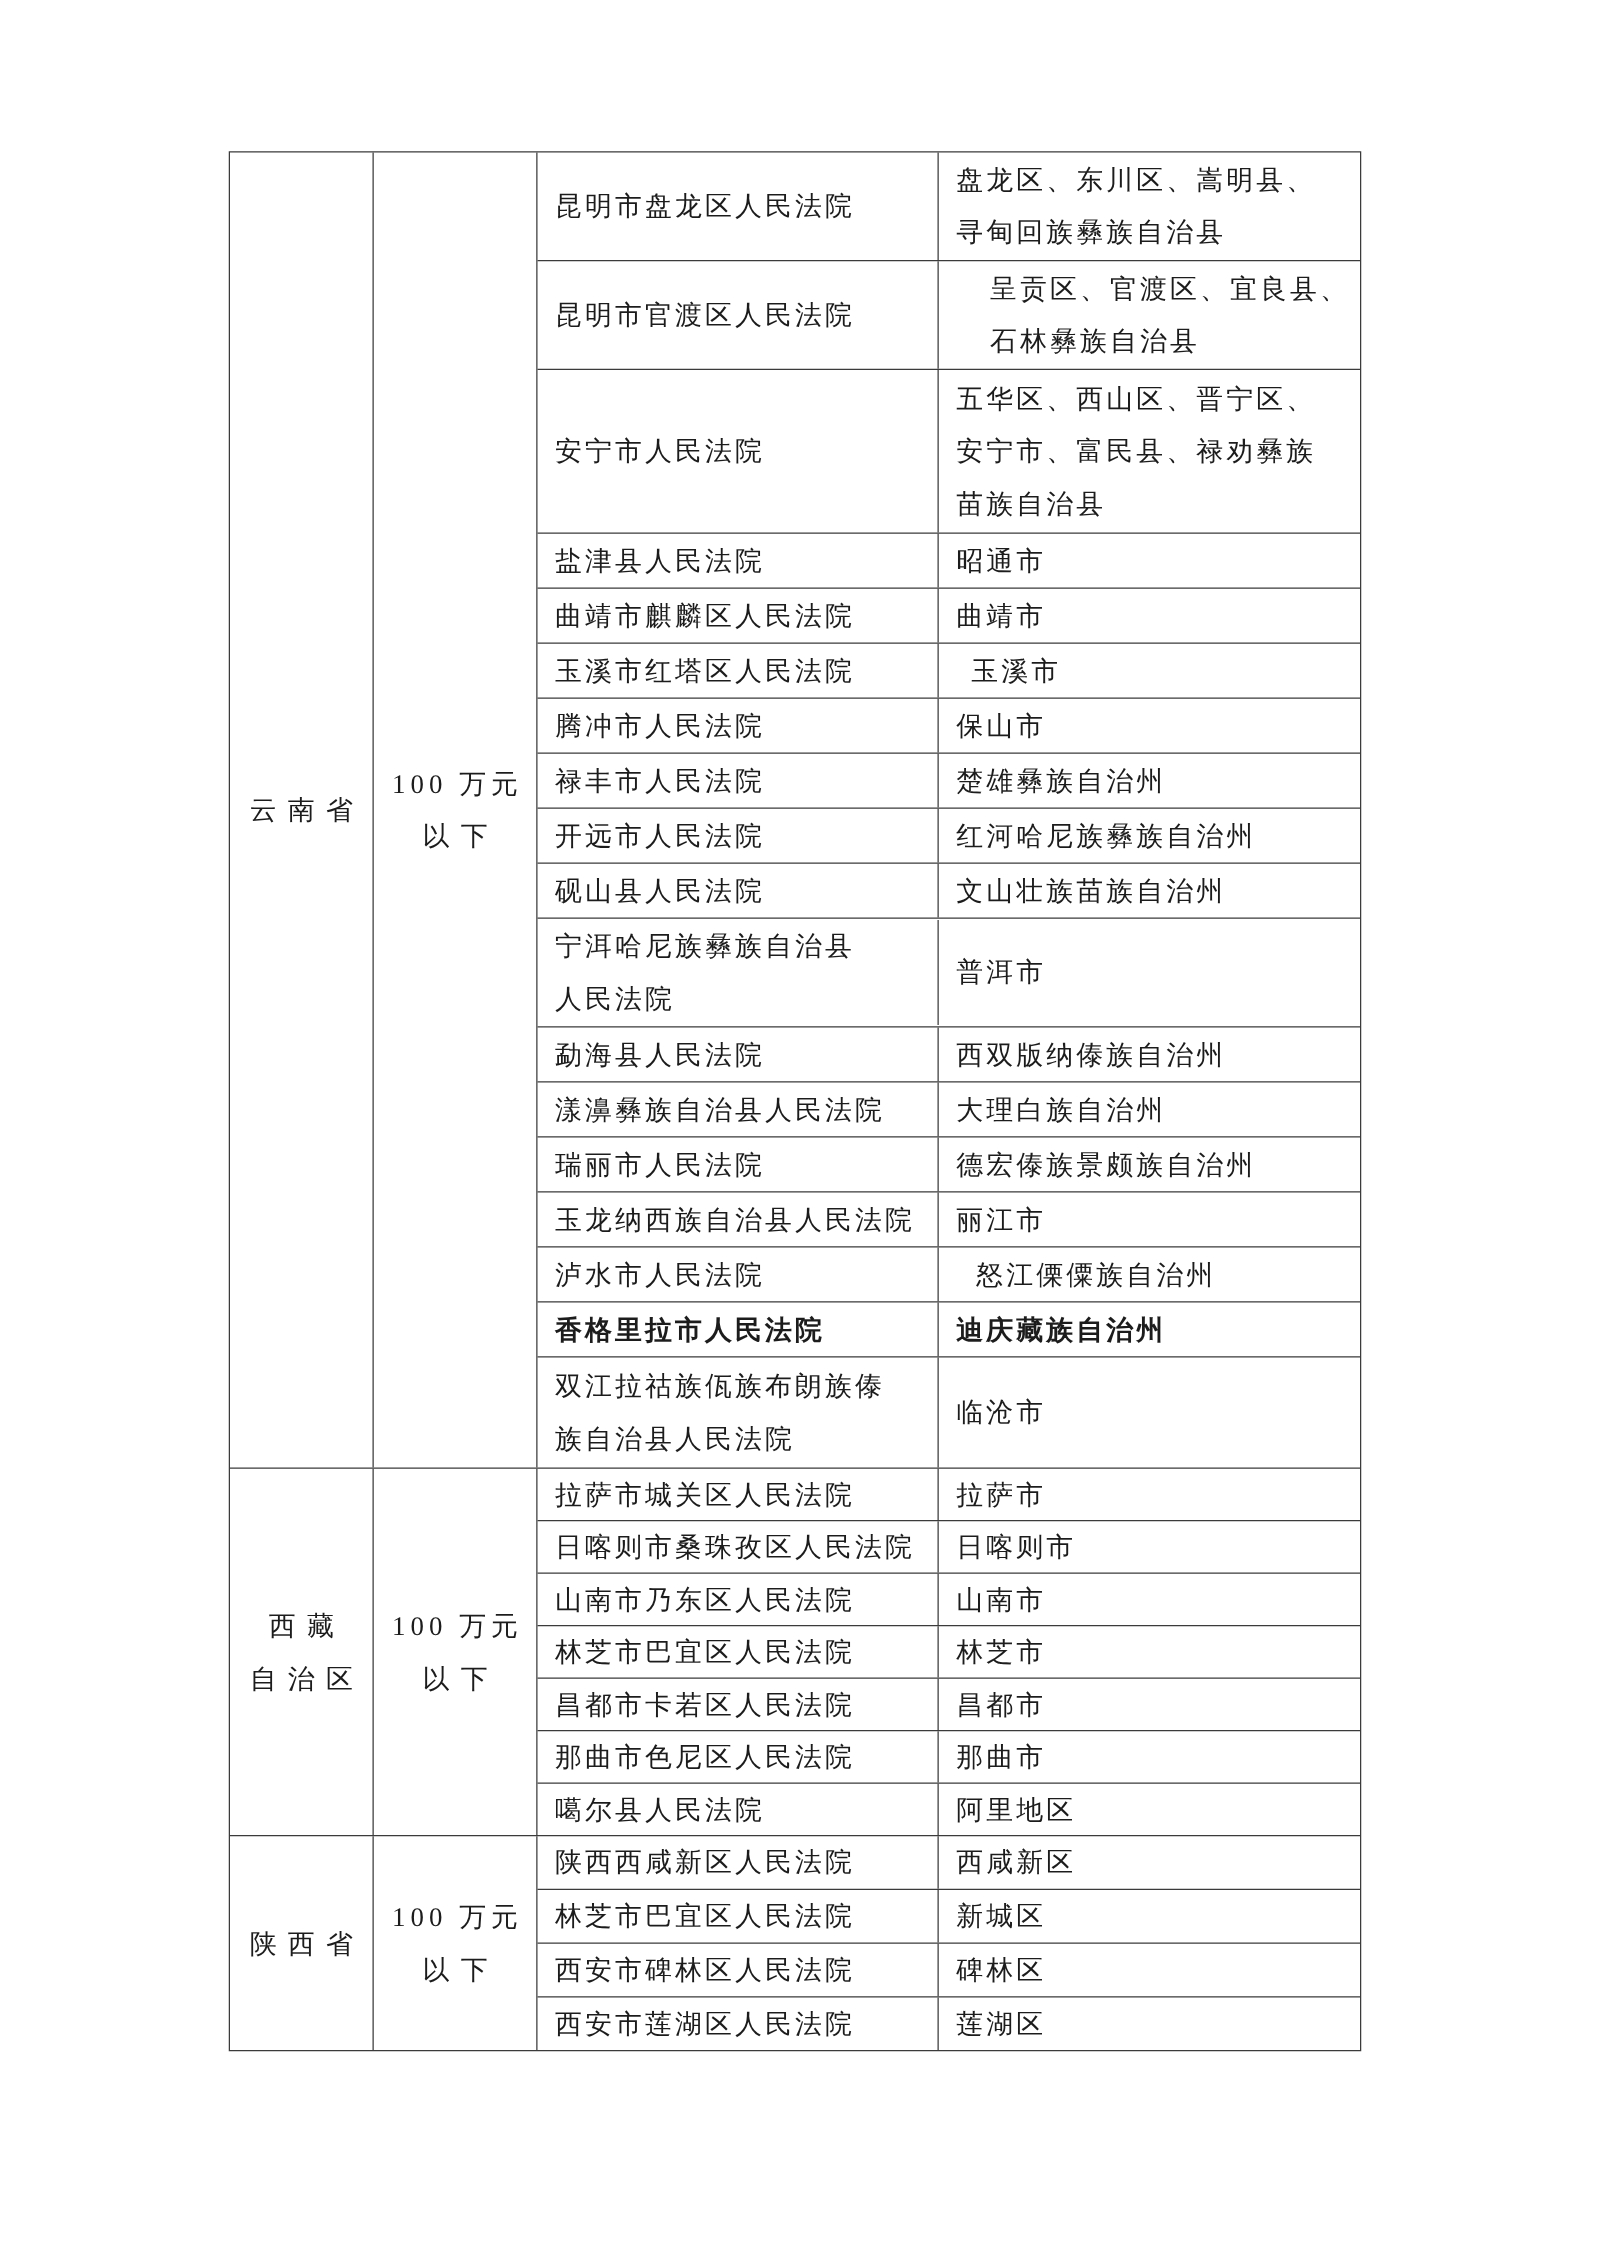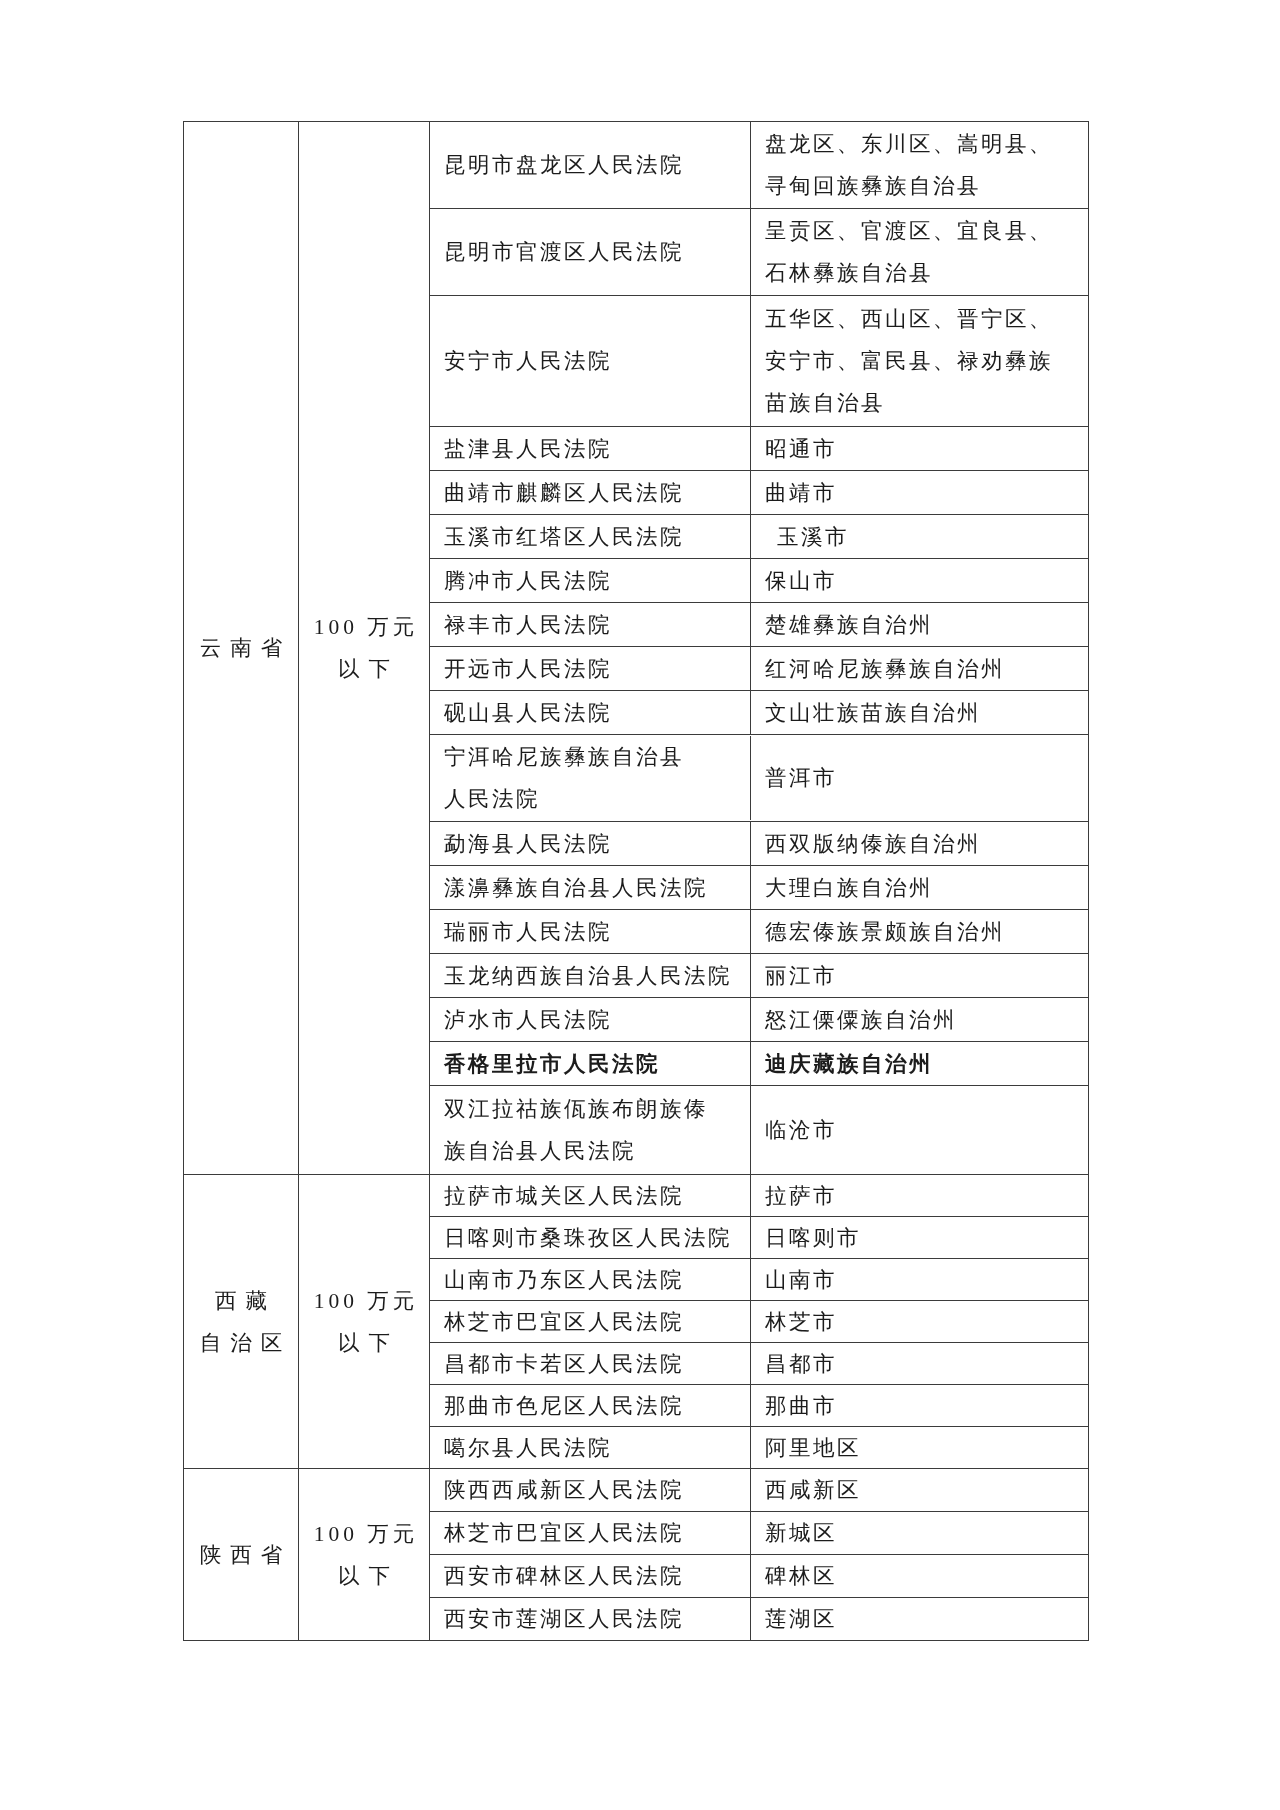--- a/index.html
+++ b/index.html
@@ -113,21 +113,21 @@
       <div class="rows-host">
         <div class="trow" style="height: 86px;">
           <div class="ccell">
             <div class="txt-line">昆明市盘龙区人民法院</div>
           </div>
           <div class="jcell">
             <div class="txt-line">盘龙区、东川区、嵩明县、</div>
             <div class="txt-line">寻甸回族彝族自治县</div>
           </div>
         </div>
-        <div class="trow" style="height: 86px;">
+        <div class="trow" style="height: 86px; gap: 27px;">
           <div class="ccell">
             <div class="txt-line">昆明市官渡区人民法院</div>
           </div>
           <div class="jcell">
             <div class="txt-line">呈贡区、官渡区、宜良县、</div>
             <div class="txt-line">石林彝族自治县</div>
           </div>
         </div>
         <div class="trow" style="height: 130px;">
           <div class="ccell">
@@ -229,21 +229,21 @@
           </div>
         </div>
         <div class="trow" style="height: 43px;">
           <div class="ccell">
             <div class="txt-line">玉龙纳西族自治县人民法院</div>
           </div>
           <div class="jcell">
             <div class="txt-line">丽江市</div>
           </div>
         </div>
-        <div class="trow" style="height: 43px;">
+        <div class="trow" style="height: 43px; gap: 16px;">
           <div class="ccell">
             <div class="txt-line">泸水市人民法院</div>
           </div>
           <div class="jcell">
             <div class="txt-line">怒江傈僳族自治州</div>
           </div>
         </div>
         <div class="trow" style="height: 43px; font-weight: bold;">
           <div class="ccell">
             <div class="txt-line">香格里拉市人民法院</div>

